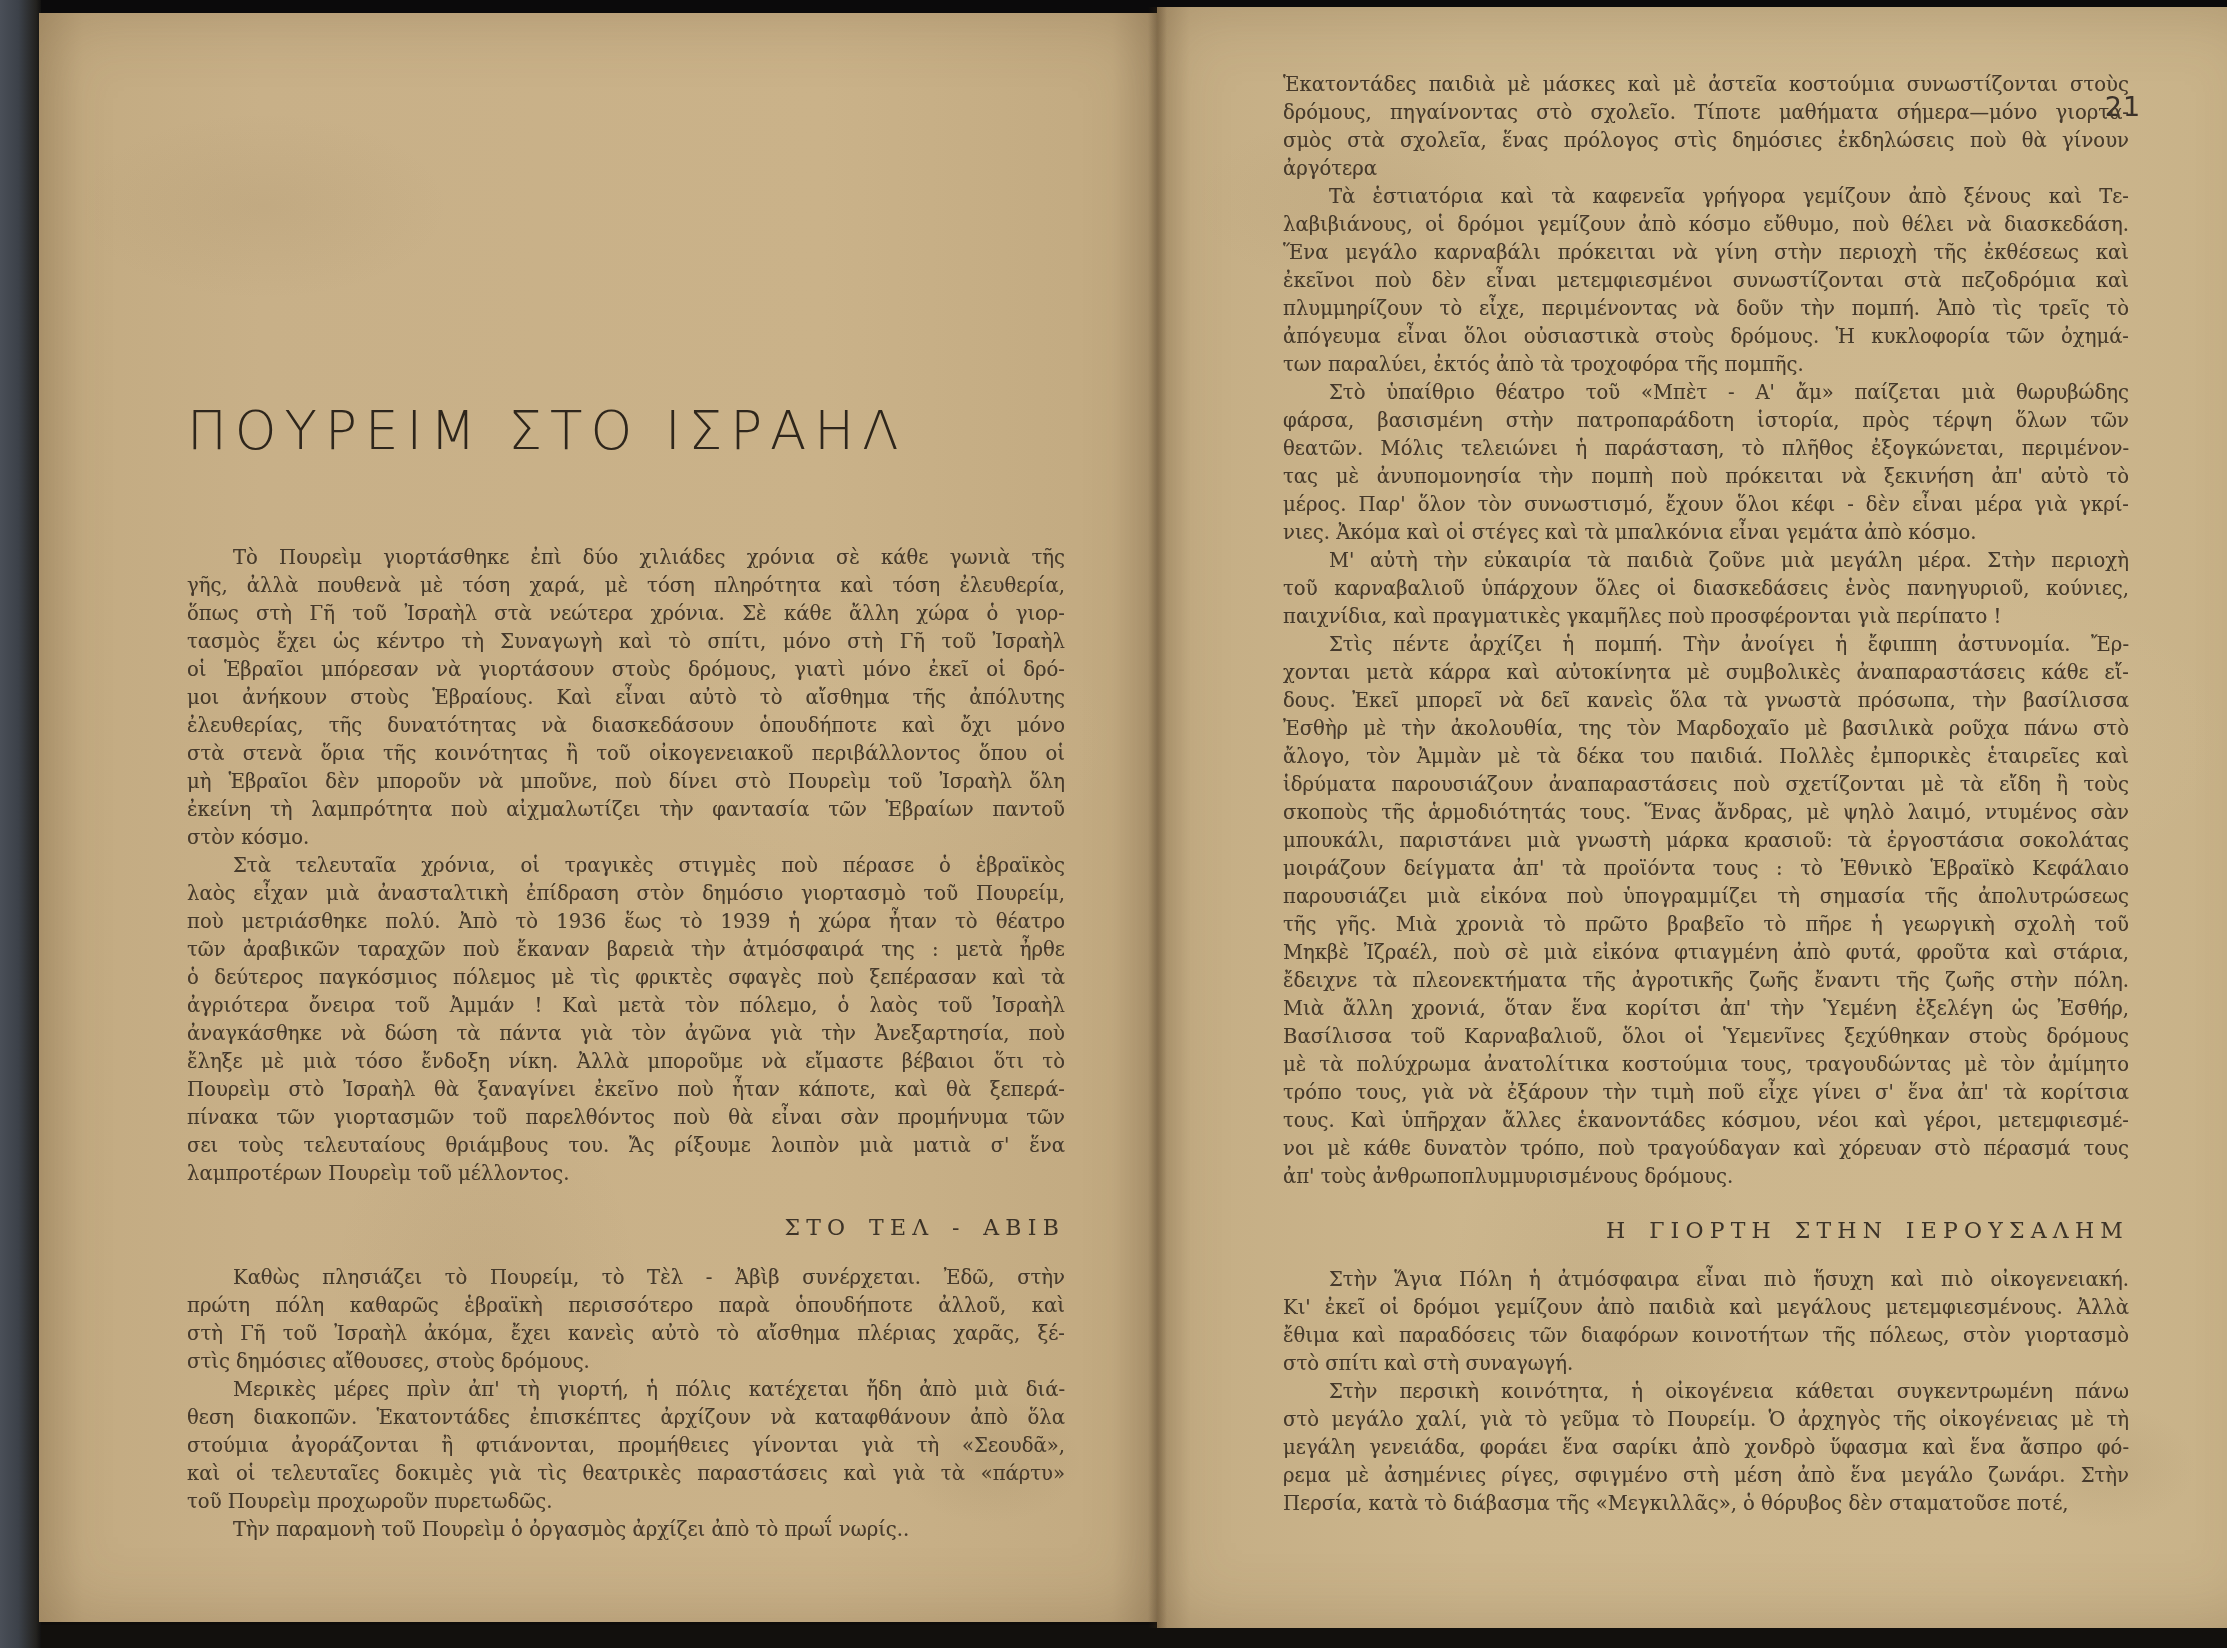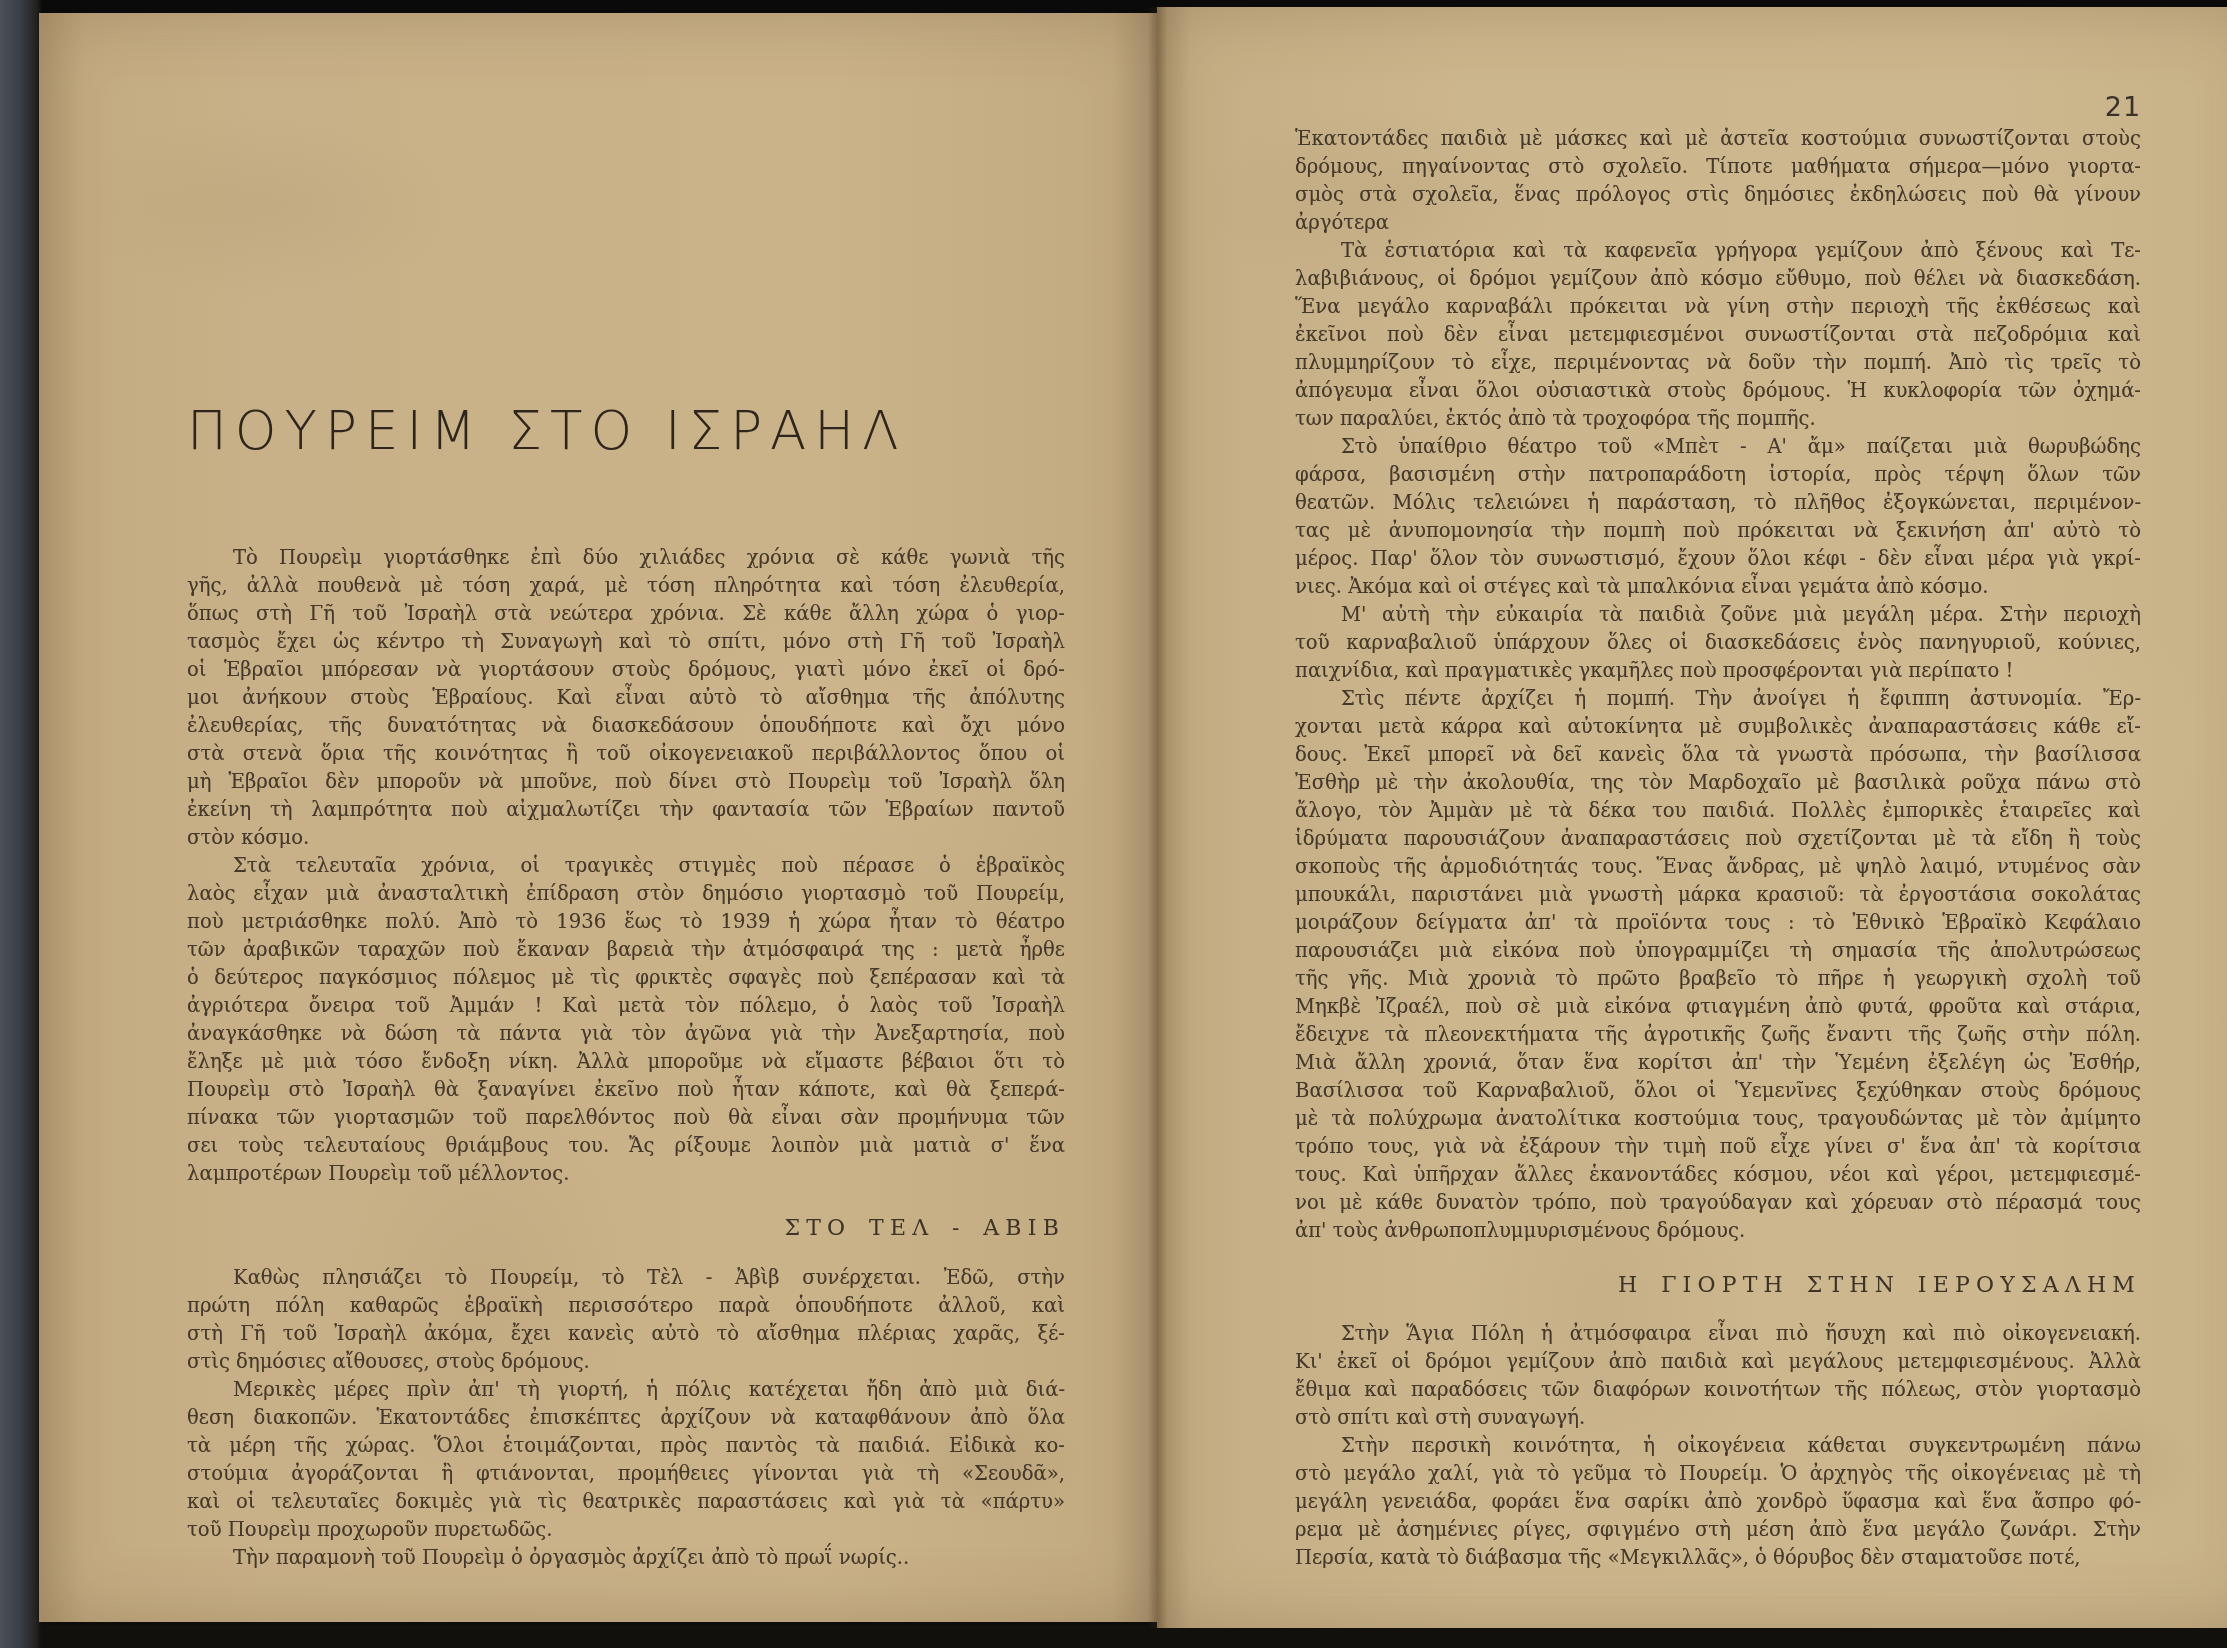--- a/index.html
+++ b/index.html
@@ -35,21 +35,21 @@
     background:
       radial-gradient(ellipse 267px 134px at 20% 12%, rgba(120,95,60,.08), transparent 70%),
       radial-gradient(ellipse 356px 223px at 75% 45%, rgba(255,240,210,.07), transparent 70%),
       radial-gradient(ellipse 223px 312px at 40% 80%, rgba(110,85,55,.07), transparent 70%),
       radial-gradient(ellipse 134px 89px at 85% 90%, rgba(100,80,50,.09), transparent 70%);
   }
 
   
   .column { position:absolute; color:#45392b; font-size:19.6px; line-height:28px; }
   .page-left  .column { left:148px; top:0; width:878px; }
-  .page-right .column { left:138px; top:0; width:846px; padding-top:118px; }
+  .page-right .column { left:126px; top:0; width:846px; padding-top:64px; }
 
   .doc-title {
     margin: 391px 0 0 0;
     text-align: left;
     font-family: "DejaVu Sans", "Liberation Sans", sans-serif;
     font-weight: 100;
     font-size: 53px;
     line-height: 53px;
     letter-spacing: 8px;
     color: #2e261c;
@@ -139,21 +139,20 @@
       <div>
           <div class="paragraph">
             <div class="line indent">Καθὼς πλησιάζει τὸ Πουρείμ, τὸ Τὲλ - Ἀβὶβ συνέρχεται. Ἐδῶ, στὴν</div>
             <div class="line">πρώτη πόλη καθαρῶς ἑβραϊκὴ περισσότερο παρὰ ὁπουδήποτε ἀλλοῦ, καὶ</div>
             <div class="line">στὴ Γῆ τοῦ Ἰσραὴλ ἀκόμα, ἔχει κανεὶς αὐτὸ τὸ αἴσθημα πλέριας χαρᾶς, ξέ-</div>
             <div class="line last">στὶς δημόσιες αἴθουσες, στοὺς δρόμους.</div>
           </div>
           <div class="paragraph">
             <div class="line indent">Μερικὲς μέρες πρὶν ἀπ' τὴ γιορτή, ἡ πόλις κατέχεται ἤδη ἀπὸ μιὰ διά-</div>
             <div class="line">θεση διακοπῶν. Ἑκατοντάδες ἐπισκέπτες ἀρχίζουν νὰ καταφθάνουν ἀπὸ ὅλα</div>
-            <div class="line">τὰ μέρη τῆς χώρας. Ὅλοι ἑτοιμάζονται, πρὸς παντὸς τὰ παιδιά. Εἰδικὰ κο-</div>
             <div class="line">στούμια ἀγοράζονται ἢ φτιάνονται, προμήθειες γίνονται γιὰ τὴ «Σεουδᾶ»,</div>
             <div class="line">καὶ οἱ τελευταῖες δοκιμὲς γιὰ τὶς θεατρικὲς παραστάσεις καὶ γιὰ τὰ «πάρτυ»</div>
             <div class="line last">τοῦ Πουρεὶμ προχωροῦν πυρετωδῶς.</div>
           </div>
           <div class="paragraph">
             <div class="line last indent">Τὴν παραμονὴ τοῦ Πουρεὶμ ὁ ὀργασμὸς ἀρχίζει ἀπὸ τὸ πρωΐ νωρίς..</div>
           </div>
         </div>
     </div>
   </div>

